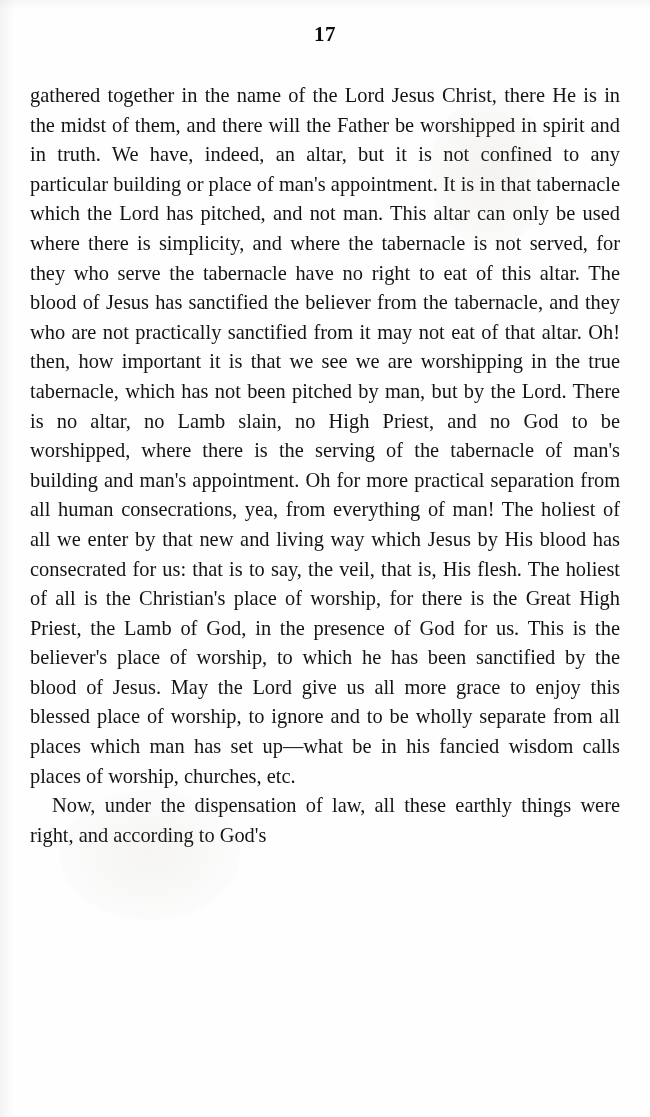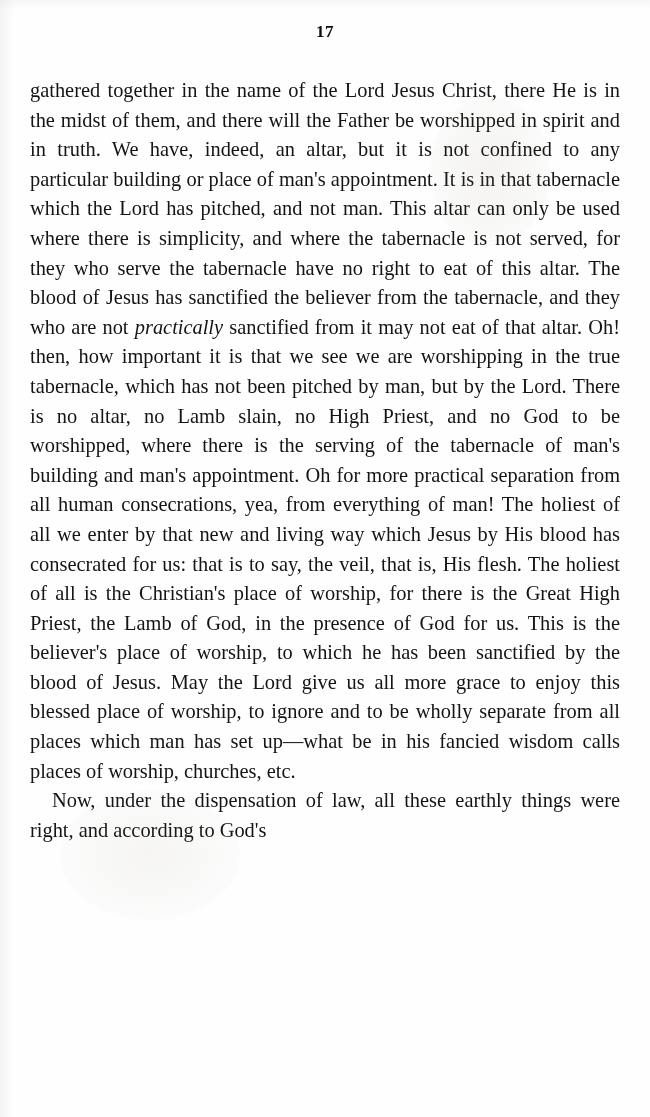--- a/index.html
+++ b/index.html
@@ -17,21 +17,21 @@
   .page {
     position: relative;
     width: 650px;
     height: 1117px;
     background: #fefefe;
     box-sizing: border-box;
     padding: 22px 30px 0 30px;
   }
   .page-number {
     text-align: center;
-    font-size: 17px;
+    font-size: 21px;
     font-weight: bold;
     letter-spacing: 0.5px;
     margin: 0 0 34px 0;
     color: #0d0d0d;
   }
   .body-text {
     font-size: 20.4px;
     line-height: 29.6px;
     text-align: justify;
     text-justify: inter-word;
@@ -41,21 +41,20 @@
   .body-text p {
     margin: 0;
   }
   .para-first {
     text-indent: 0;
   }
   .para-next {
     text-indent: 22px;
   }
   .it {
-    font-style: italic;
   }
   
   .stain {
     position: absolute;
     border-radius: 50%;
     pointer-events: none;
   }
   .ghost {
     position: absolute;
     pointer-events: none;

